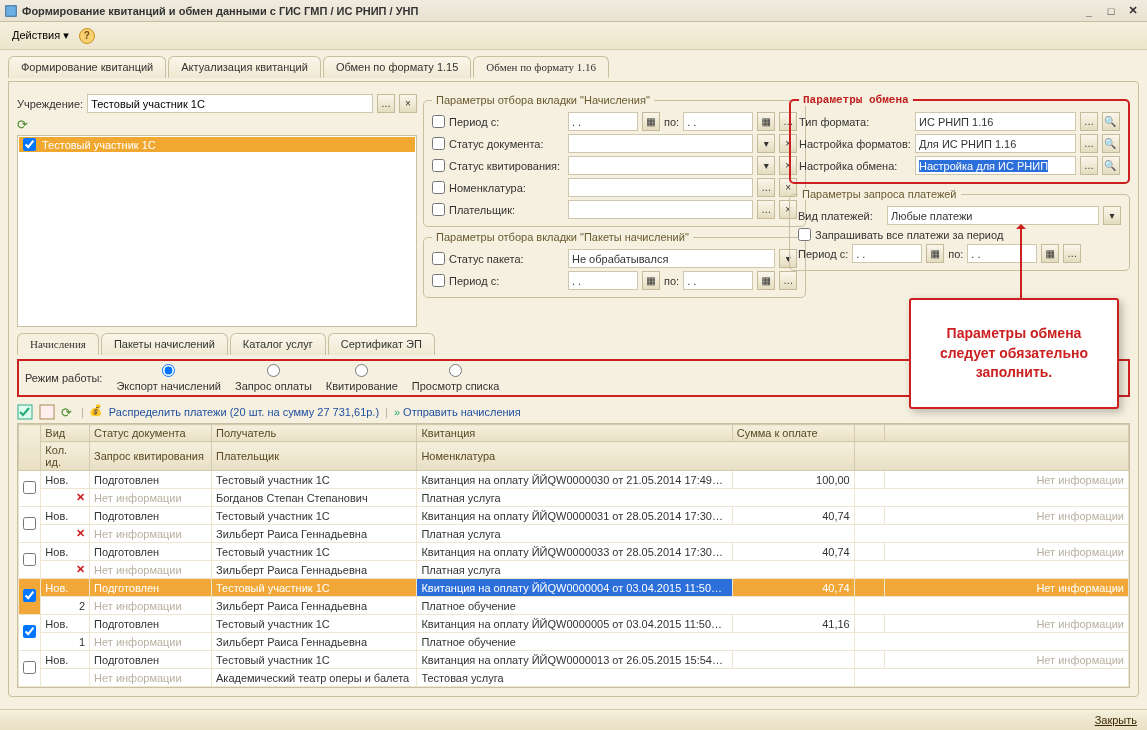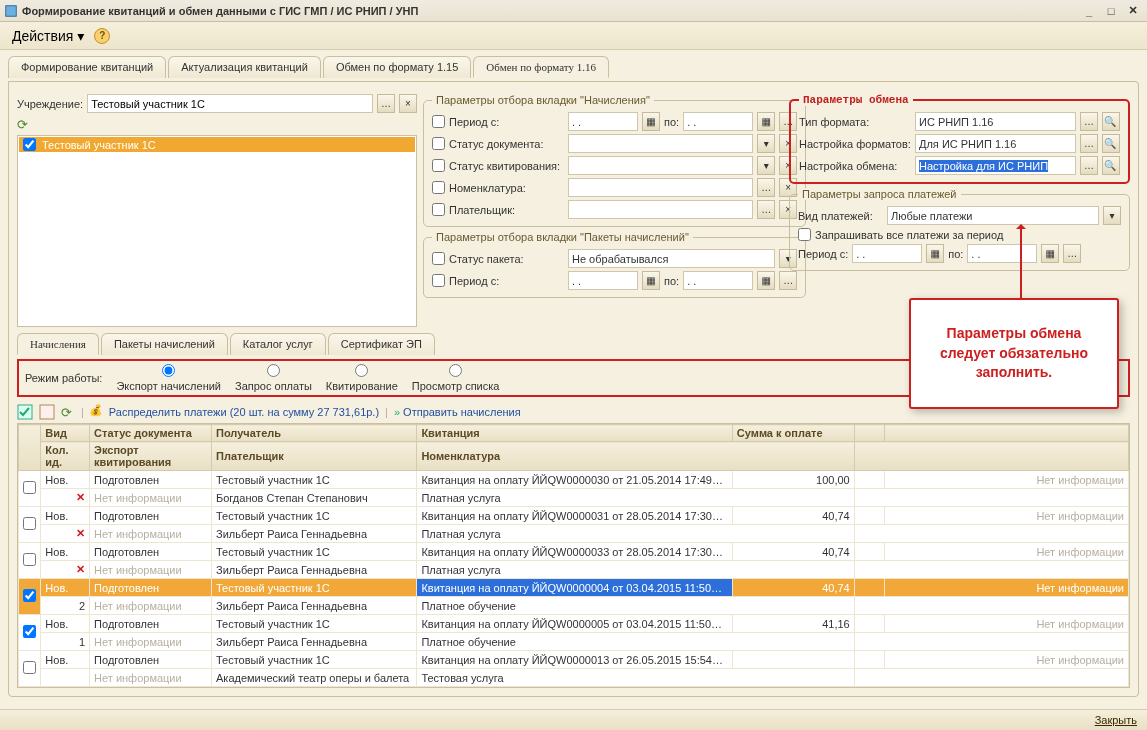--- a/index.html
+++ b/index.html
@@ -29,21 +29,21 @@
   background: linear-gradient(#f5efdc, #ede5cc);
   height: 28px;
   border-bottom: 1px solid #d6cdb1;
   display: flex;
   align-items: center;
   padding: 0 6px;
   gap: 4px;
 }
 .toolbar button {
   background: none; border: none; cursor: pointer;
-  padding: 2px 6px; font-size: 14px;
+  padding: 2px 6px; font-size: 11px;
 }
 .help-icon {
   width: 16px; height: 16px; border-radius: 50%;
   background: #f8d070; border: 1px solid #c89020;
   display: inline-flex; align-items: center; justify-content: center;
   font-weight: bold; color: #705010; font-size: 10px;
 }
 .content { padding: 6px 8px; position: relative; }
 
 .tabs { display: flex; gap: 2px; margin-bottom: 4px; }
@@ -123,21 +123,21 @@
 
 .grid {
   border: 1px solid #c9c0a3;
   background: #fff;
   font-size: 11px;
 }
 .grid table { border-collapse: collapse; width: 100%; }
 .grid th {
   background: linear-gradient(#f5efdc, #e8dfc4);
   border: 1px solid #d4cbaf;
-  padding: 2px 4px; text-align: left; font-weight: bold;
+  padding: 2px 4px; text-align: left; font-weight: normal;
   color: #5a4a25;
 }
 .grid td {
   border: 1px solid #eee6d0;
   padding: 2px 4px; height: 18px;
   white-space: nowrap; overflow: hidden;
 }
 .grid tr.sel td { background: #f2a838; color: #fff; }
 .grid tr.sel td.kv { background: #2d6fda; }
 .grid .muted { color: #b8b0a0; }
@@ -420,21 +420,21 @@
             <th style="width:48px">Вид</th>
             <th style="width:120px">Статус документа</th>
             <th style="width:180px">Получатель</th>
             <th style="width:310px">Квитанция</th>
             <th style="width:120px">Сумма к оплате</th>
             <th style="width:30px"></th>
             <th style="width:240px"></th>
           </tr>
           <tr>
             <th>Кол. ид.</th>
-            <th>Экспорт квитирования</th>
+            <th>Запрос квитирования</th>
             <th>Плательщик</th>
             <th colspan="2">Номенклатура</th>
             <th colspan="2"></th>
           </tr>
         </thead>
         <tbody id="grid-body">
             <tr>
               <td rowspan="2"><input type="checkbox" style=""></td>
               <td>Нов.</td>
               <td>Подготовлен</td>

